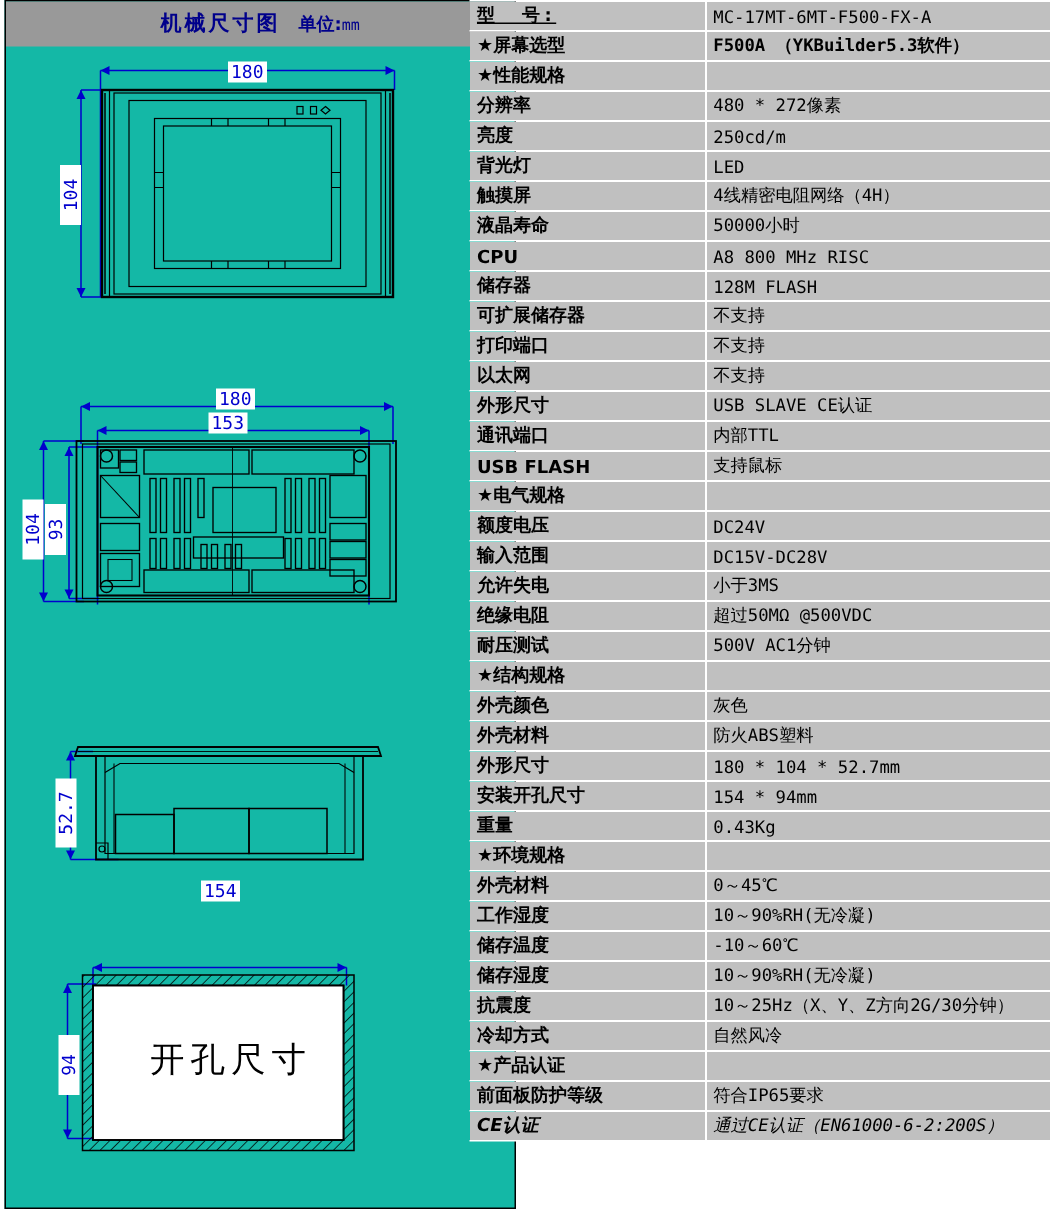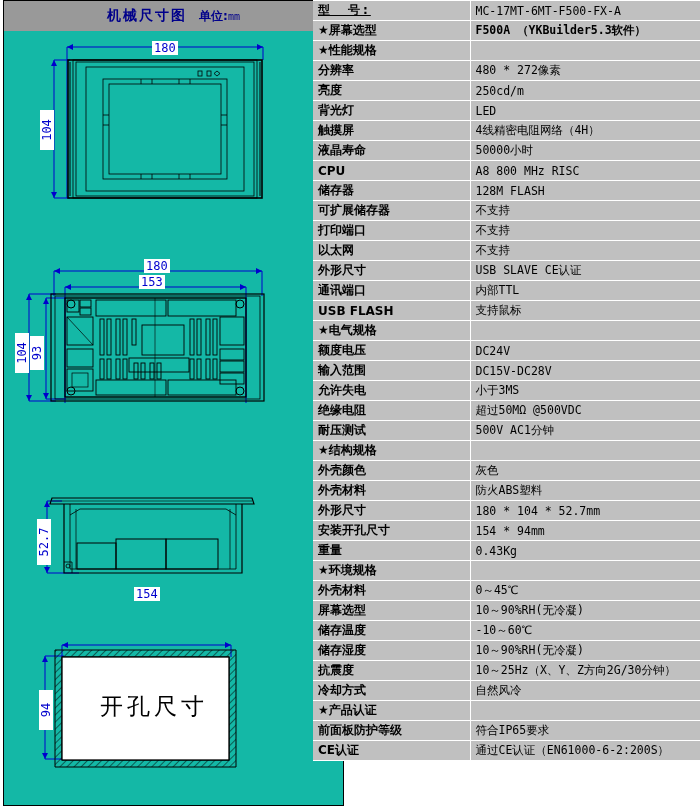--- a/index.html
+++ b/index.html
@@ -147,21 +147,21 @@
   tr.screen td.v {
     background: #ffff00;
     color: #000000;
     font-weight: bold;
     font-size: 12.5px;
   }
   
   tr.hl td.v {
     background: #fbc88f;
   }
-  tr.last td { border-bottom: 2px solid #000000; }
+  tr.last td { border-bottom: 2px solid #000000; font-style: italic; }
 </style>
 </head>
 <body>
 
 <div id="page">
 
   <div id="left-panel">
 
     <div id="left-header">
       <span class="title">机械尺寸图</span>
@@ -487,21 +487,21 @@
         </tr>
         <tr class="section">
           <td class="k">★环境规格</td>
           <td class="v"></td>
         </tr>
         <tr class="normal">
           <td class="k">外壳材料</td>
           <td class="v">0～45℃</td>
         </tr>
         <tr class="normal">
-          <td class="k">屏幕选型</td>
+          <td class="k">工作湿度</td>
           <td class="v">10～90%RH(无冷凝)</td>
         </tr>
         <tr class="normal">
           <td class="k">储存温度</td>
           <td class="v">-10～60℃</td>
         </tr>
         <tr class="normal">
           <td class="k">储存湿度</td>
           <td class="v">10～90%RH(无冷凝)</td>
         </tr>

